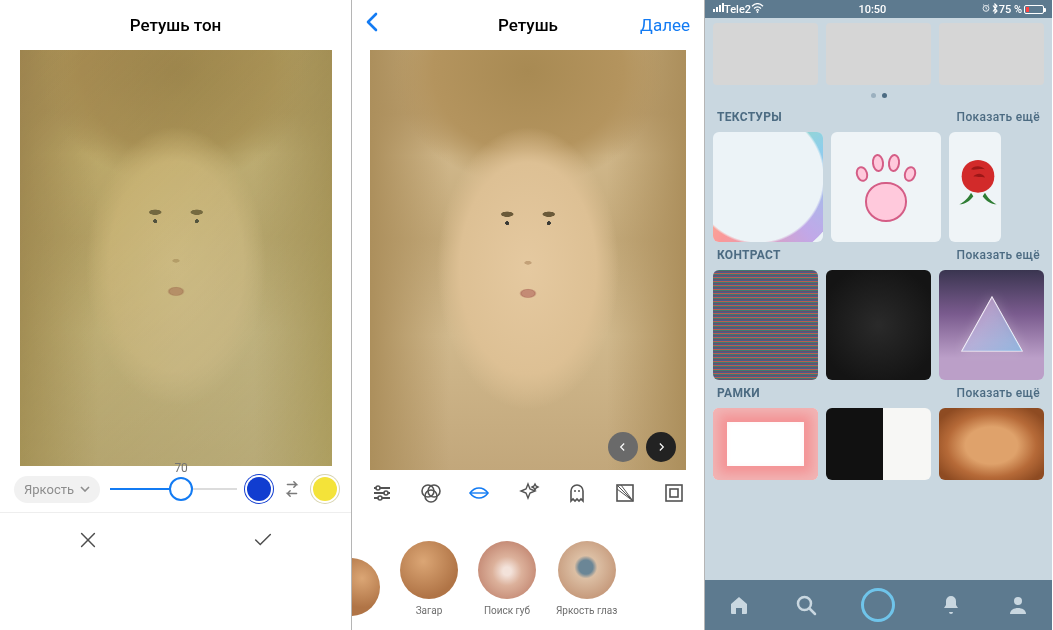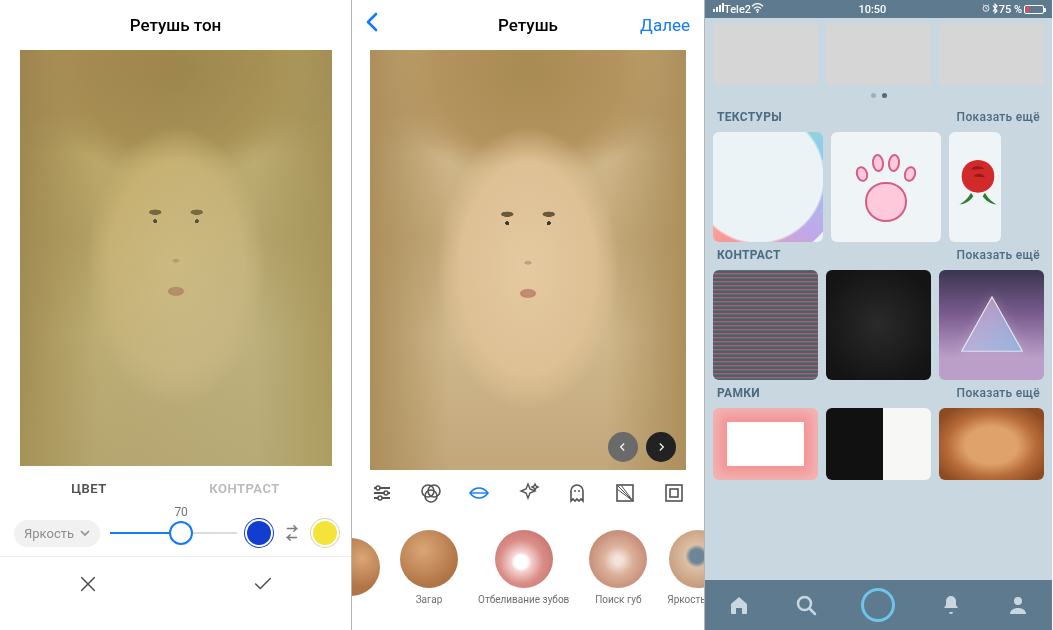--- a/index.html
+++ b/index.html
@@ -57,21 +57,21 @@
 .p2 .photo{width:316px;height:420px;margin:0 auto;position:relative;overflow:hidden}
 .arrow-circ{position:absolute;bottom:8px;width:30px;height:30px;border-radius:50%;display:flex;align-items:center;justify-content:center;color:#fff}
 .arrow-circ.left{right:48px;background:#6a6a6a}
 .arrow-circ.right{right:10px;background:#222}
 .arrow-circ svg{width:14px;height:14px}
 
 .tool-row{display:flex;height:46px;align-items:center;justify-content:space-between;padding:0 18px;color:#3e3e3e}
 .tool-row .tico{width:24px;height:24px;color:#535353}
 .tool-row .tico.active{color:#137bf3}
 
-.thumbs{display:flex;height:100px;align-items:center;gap:20px;padding:2px 0 0 12px;overflow:hidden}
+.thumbs{display:flex;height:100px;align-items:flex-end;gap:20px;padding:2px 0 0 12px;overflow:hidden}
 .thumb{display:flex;flex-direction:column;align-items:center;gap:6px;flex-shrink:0}
 .thumb .tc{width:58px;height:58px;border-radius:50%;overflow:hidden;position:relative}
 .thumb.partial .tc{width:30px}
 .thumb.partial{margin-left:-14px}
 .thumb .lbl{font-size:10px;color:#6e6e6e;white-space:nowrap}
 .th-tan{background:radial-gradient(circle at 40% 35%,#dba675,#b07446 70%)}
 .th-teeth{background:radial-gradient(circle at 45% 55%,#fff 15%,#f6d1d1 22%,#da8e88 48%,#c97870 75%)}
 .th-lips{background:radial-gradient(circle at 50% 52%,#f3e2da 10%,#dcb19b 35%,#c78e79 70%)}
 .th-eyes{background:radial-gradient(circle at 48% 45%,#6b8696 16%,#dcbfa4 26%,#c79c7e 70%)}
 
@@ -144,24 +144,20 @@
 
 <div class="panel p1">
   <div class="hdr">
     <span>Ретушь тон</span>
   </div>
   <div class="photo">
     <div class="face-portrait"></div>
     <div class="duotone"></div>
         <div class="duotone2"></div>
   </div>
-  <div class="tabs">
-    <div class="active">ЦВЕТ</div>
-    <div>КОНТРАСТ</div>
-  </div>
   <div class="slider-row">
     <div class="mode-pill">
       <span>Яркость</span>
       <svg viewBox="0 0 10 6">
             <path d="M1 1l4 4 4-4" fill="none" stroke="#8d8d8d" stroke-width="1.6"></path>
           </svg>
     </div>
     <div class="slider-wrap">
       <span class="slider-val" style="left:56%">70</span>
       <div class="slider-track">
@@ -247,24 +243,20 @@
           <rect x="8" y="8" width="8" height="8" fill="none" stroke="currentColor" stroke-width="1.6"></rect>
         </svg>
   </div>
   <div class="thumbs">
     <div class="thumb partial">
           <div class="tc th-tan" style="border-radius:0 58px 58px 0"></div>
         </div>
     <div class="thumb">
           <div class="tc th-tan"></div>
           <span class="lbl">Загар</span>
-        </div>
-    <div class="thumb">
-          <div class="tc th-teeth"></div>
-          <span class="lbl">Отбеливание зубов</span>
         </div>
     <div class="thumb">
           <div class="tc th-lips"></div>
           <span class="lbl">Поиск губ</span>
         </div>
     <div class="thumb">
           <div class="tc th-eyes"></div>
           <span class="lbl">Яркость глаз</span>
         </div>
 

